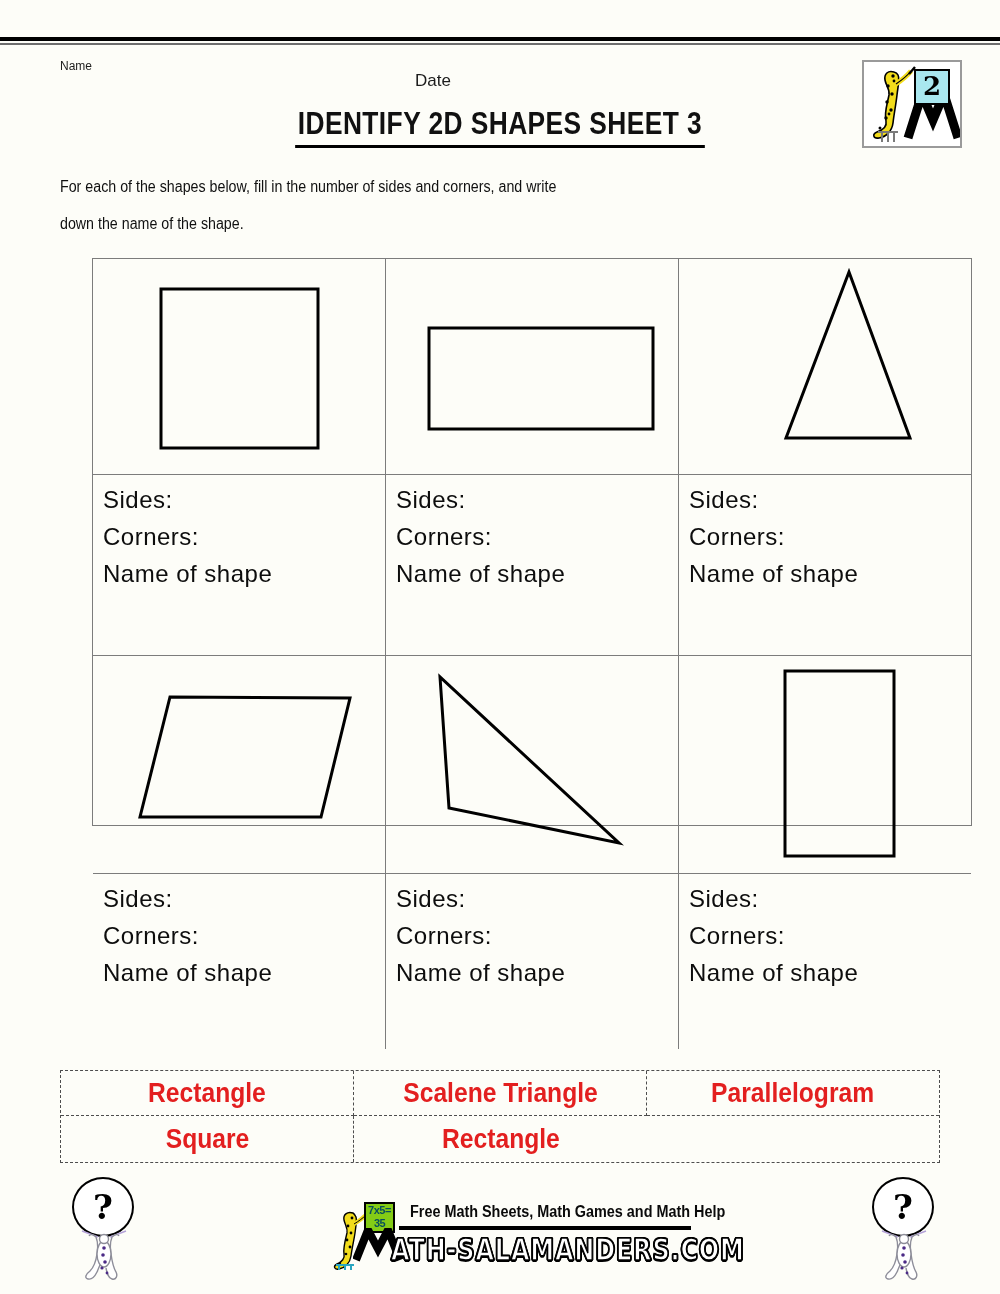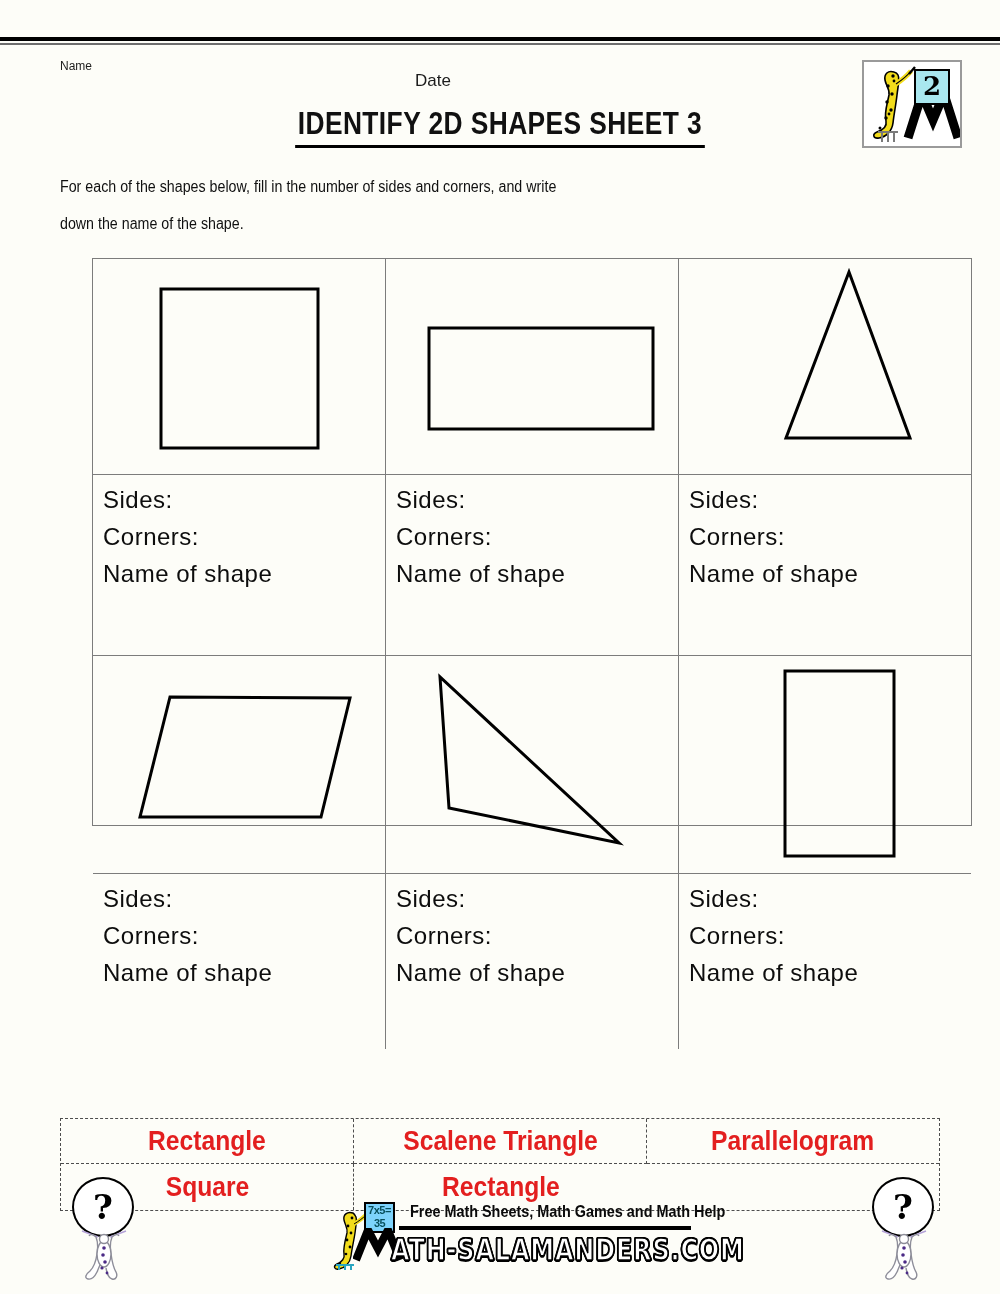--- a/index.html
+++ b/index.html
@@ -29,38 +29,38 @@
   
   .grid{left:60px;top:258px;width:880px;height:568px;border:1px solid #7c7c7c;box-sizing:border-box;
         display:grid;grid-template-columns:293px 293px 292px;grid-template-rows:216px 181px 218px 175px;background:transparent;margin-left:32px;}
   .cell{box-sizing:border-box;border-right:1px solid #7c7c7c;border-bottom:1px solid #7c7c7c;}
   .cell.last-col{border-right:none;}
   .cell.last-row{border-bottom:none;}
   .label-cell{padding:6px 0 0 10px;font-size:24px;letter-spacing:.5px;line-height:37px;color:#0d0d0d;}
   .shapes-overlay{position:absolute;left:0;top:0;width:878px;height:790px;pointer-events:none;}
   
   .bank{left:60px;top:1070px;width:880px;height:93px;border:1px dashed #4d4d4d;box-sizing:border-box;
-        display:grid;grid-template-columns:293px 293px 292px;grid-template-rows:45px 46px;margin-top:48px;}
+        display:grid;grid-template-columns:293px 293px 292px;grid-template-rows:45px 46px;}
   .bank .bcell{box-sizing:border-box;border-right:1px dashed #4d4d4d;border-bottom:1px dashed #4d4d4d;
         display:flex;align-items:center;justify-content:center;}
   .bank .bcell.last-col{border-right:none;}
   .bank .bcell.last-row{border-bottom:none;}
   .ans{font-size:28px;font-weight:bold;transform:scaleX(.88);transform-origin:50% 50%;white-space:nowrap;}
   
   .qbadge{width:62px;height:60px;}
   .qcircle{position:absolute;left:0;top:0;width:58px;height:56px;border:2.5px solid #000;border-radius:50%;background:#fff;
      display:flex;align-items:center;justify-content:center;
      font-family:"DejaVu Serif",serif;font-weight:bold;font-size:34px;color:#000;}
   .qbadge-left{left:72px;top:1177px;}
   .qbadge-right{left:872px;top:1177px;}
   .lifter-left{left:80px;top:1228px;}
   .lifter-right{left:880px;top:1228px;}
   .flogo{left:325px;top:1195px;width:400px;height:88px;}
   .fsal{position:absolute;left:2px;top:12px;}
-  .fboard{position:absolute;left:39px;top:7px;width:31px;height:31px;background:#7dd3fc;border:2px solid #000;box-sizing:border-box;
+  .fboard{position:absolute;left:39px;top:7px;width:31px;height:31px;background:#84cc16;border:2px solid #000;box-sizing:border-box;
       text-align:center;color:#074f5c;font-weight:bold;font-size:11px;line-height:13px;letter-spacing:-.5px;}
   .feasel{position:absolute;left:28px;top:33px;}
   .ftag{position:absolute;left:70px;top:8px;width:300px;text-align:center;font-size:16px;font-weight:bold;white-space:nowrap;
       transform:scaleX(.9);transform-origin:50% 50%;color:#0a0a0a;}
   .fline{position:absolute;left:74px;top:31px;width:292px;height:4px;background:#000;}
   .fsite{position:absolute;left:66px;top:37px;white-space:nowrap;
       font-family:"DejaVu Sans",sans-serif;font-weight:bold;font-size:30px;letter-spacing:1px;
       color:#fff;-webkit-text-stroke:1.6px #000;
       text-shadow:1.5px 0 #000,-1.5px 0 #000,0 1.5px #000,0 -1.5px #000,1px 1px #000,-1px -1px #000,1px -1px #000,-1px 1px #000;
       transform:scaleX(.8);transform-origin:0 50%;}

